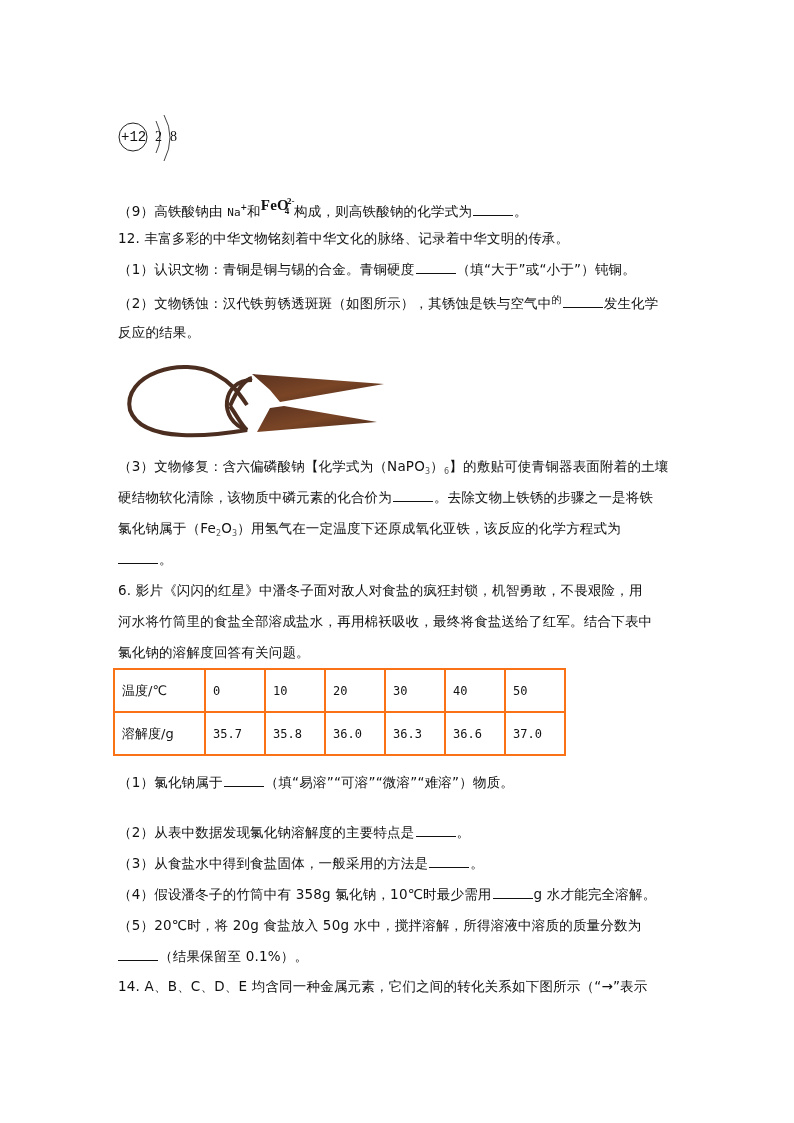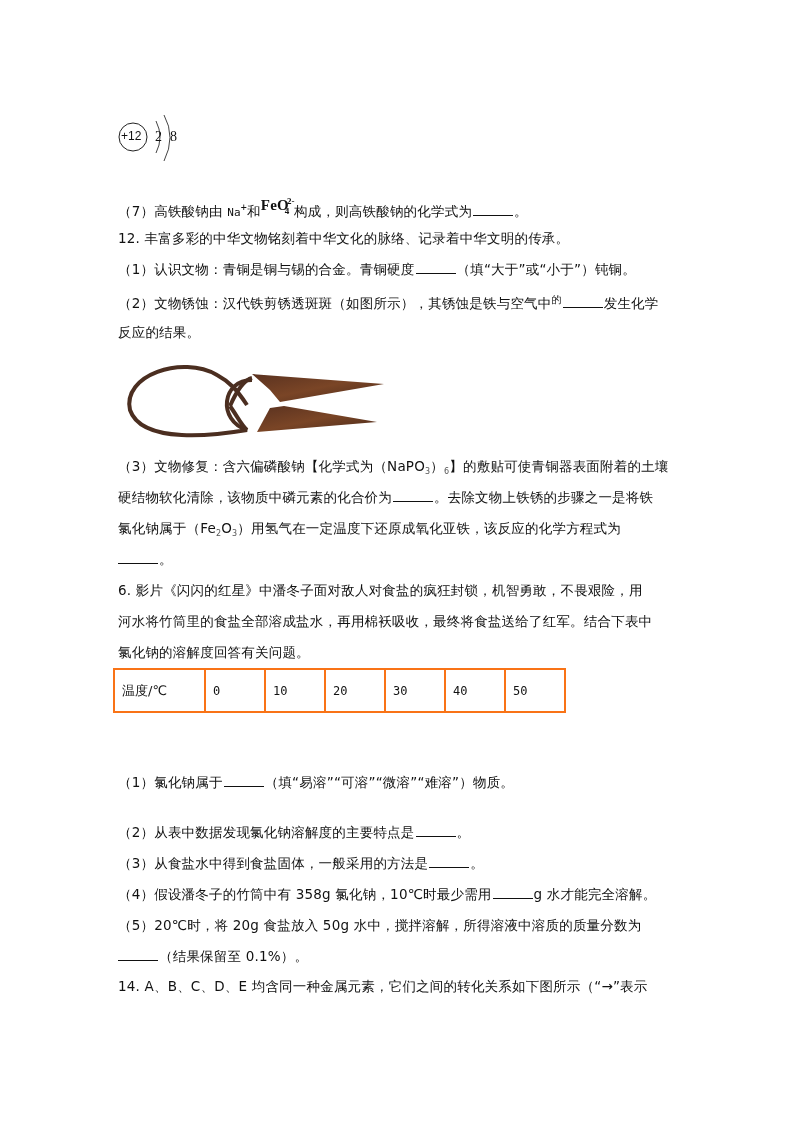--- a/index.html
+++ b/index.html
@@ -19,27 +19,27 @@
 </style>
 </head>
 <body>
 
 <div style="position:absolute;left:116px;top:113px;width:70px;height:52px;">
   <svg width="70" height="52" viewBox="0 0 70 52">
     <circle cx="17" cy="24" r="14" fill="none" stroke="#222" stroke-width="1"></circle>
     <path d="M40 8 Q48 24 40 40" fill="none" stroke="#444" stroke-width="1"></path>
     <path d="M48 2 Q60 24 48 48" fill="none" stroke="#444" stroke-width="1"></path>
   </svg>
-  <span style="position:absolute;left:5px;top:16px;font-family:Liberation Sans, sans-serif;font-size:12px;">+12</span>
+  <span style="position:absolute;left:5px;top:16px;font-family:Liberation Mono, monospace;font-size:14px;">+12</span>
   <span style="position:absolute;left:39px;top:16px;font-family:'Liberation Serif',serif;font-size:14px;">2</span>
   <span style="position:absolute;left:54px;top:16px;font-family:'Liberation Serif',serif;font-size:14px;">8</span>
 </div>
 
 <div class="line" style="top:198px;">
-  <span>（7）高铁酸钠由</span>
+  <span>（9）高铁酸钠由</span>
   <span class="mono"><span>Na</span><sup class="small">+</sup></span><span>和</span><span class="ion"><span>FeO</span><span class="sup">2-</span><span class="subi">4</span></span>
   <span>构成，则高铁酸钠的化学式为</span><span class="blank"></span><span>。</span>
 </div>
 
 <div class="line" style="top:228px;">12. 丰富多彩的中华文物铭刻着中华文化的脉络、记录着中华文明的传承。</div>
 <div class="line" style="top:259px;">
   <span>（1）认识文物：青铜是铜与锡的合金。青铜硬度</span><span class="blank"></span><span>（填“大于”或“小于”）钝铜。</span>
 </div>
 <div class="line" style="top:293px;">
   <span>（2）文物锈蚀：汉代铁剪锈透斑斑（如图所示），其锈蚀是铁与空气中</span><span class="small" style="position:relative;top:-5px;">的</span><span class="blank"></span><span>发生化学</span>
@@ -84,20 +84,29 @@
   <tbody>
       <tr>
     <td style="width:82px;">温度/℃</td>
     <td class="num" style="width:51px;">0</td>
     <td class="num" style="width:51px;">10</td>
     <td class="num" style="width:51px;">20</td>
     <td class="num" style="width:51px;">30</td>
     <td class="num" style="width:51px;">40</td>
     <td class="num" style="width:51px;">50</td>
   </tr>
+  <tr>
+    <td>溶解度/g</td>
+    <td class="num">35.7</td>
+    <td class="num">35.8</td>
+    <td class="num">36.0</td>
+    <td class="num">36.3</td>
+    <td class="num">36.6</td>
+    <td class="num">37.0</td>
+  </tr>
 </tbody>
   </table>
 
 <div class="line" style="top:745px;margin-top:27px;">
   <span>（1）氯化钠属于</span><span class="blank"></span><span>（填“易溶”“可溶”“微溶”“难溶”）物质。</span>
 </div>
 <div class="line" style="top:822px;">
   <span>（2）从表中数据发现氯化钠溶解度的主要特点是</span><span class="blank"></span><span>。</span>
 </div>
 <div class="line" style="top:853px;">

